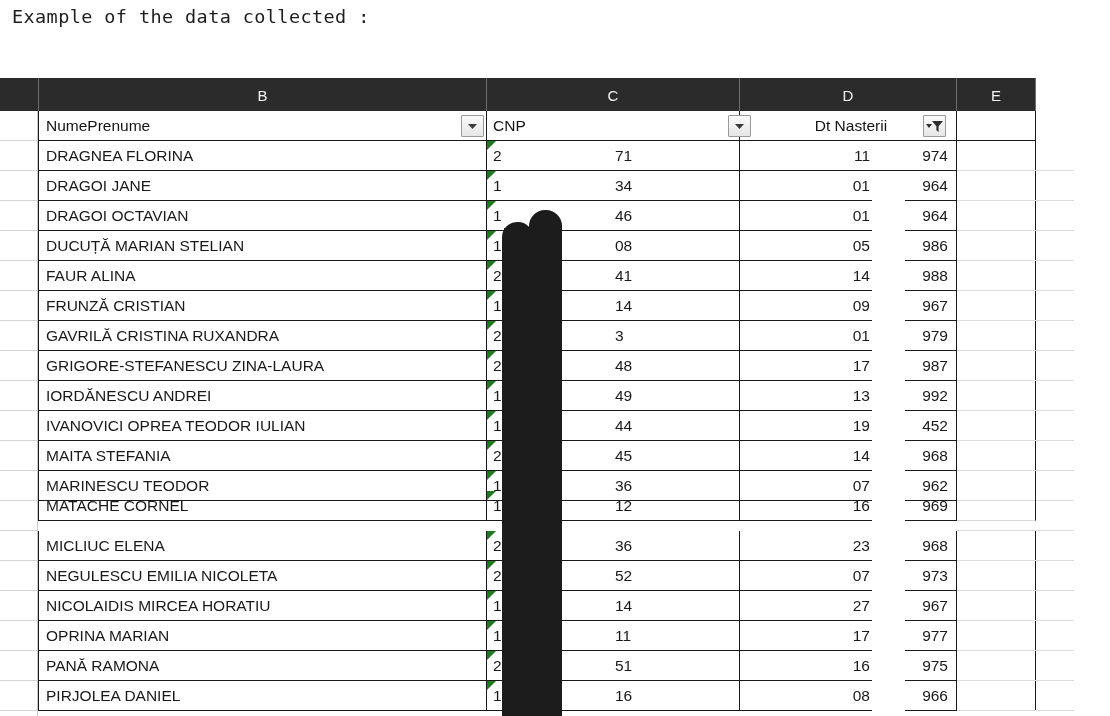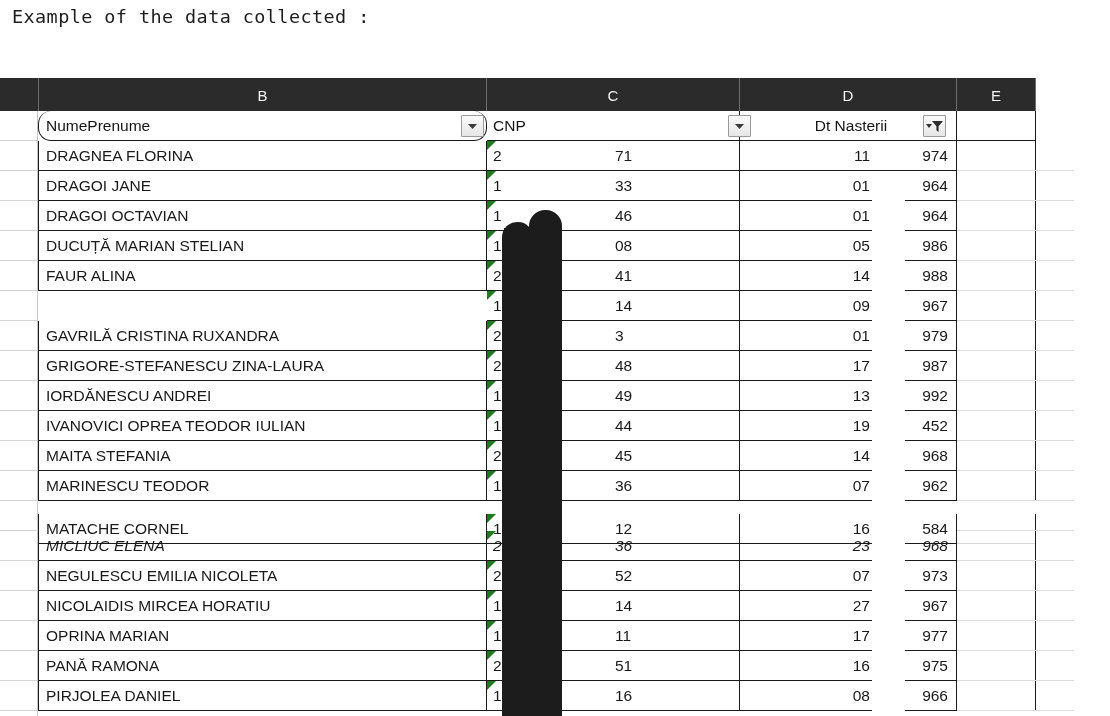--- a/index.html
+++ b/index.html
@@ -109,21 +109,21 @@
   .cD { left: 702px; width: 217px; padding-right: 8px; text-align: right; }
   .cE { left: 919px; width: 79px; }
 
   
   #hdrrow { top: 0; }
   #hdrrow .cell {
     font-size: 15.5px;
     color: #141414;
     border-bottom: 1px solid #1a1a1a;
   }
-  #hdrrow .cB { border-left: 1px solid #1a1a1a; border-right: 1px solid #1a1a1a; border-radius: 13px; }
+  #hdrrow .cB { border-left: 1px solid #1a1a1a; border-right: 1px solid #1a1a1a; }
   #hdrrow .cC { border-right: 1px solid #1a1a1a; }
   #hdrrow .cD { border-right: 1px solid #1a1a1a; text-align: center; padding-left: 6px; padding-right: 0; }
   #hdrrow .cE { border-right: 1px solid #1a1a1a; }
 
   
   .filterbtn {
     position: absolute;
     top: 4px;
     width: 23px;
     height: 22px;
@@ -267,21 +267,21 @@
           <span class="dt-right">974</span>
         </div>
         <div class="cell cE"></div>
       </div>
       <div class="lightline" style="top: 59px;"></div>
       <div class="row drow" style="top: 60px;">
         <div class="cell cB"><span>DRAGOI JANE</span></div>
         <div class="cell cC">
           <span class="errtri"></span>
           <span class="cnp-lead">1</span>
-          <span class="cnp-tail">33</span>
+          <span class="cnp-tail">34</span>
         </div>
         <div class="cell cD">
           <span class="dt-left">01</span>
           <span class="dt-right">964</span>
         </div>
         <div class="cell cE"></div>
       </div>
       <div class="lightline" style="top: 89px;"></div>
       <div class="row drow" style="top: 90px;">
         <div class="cell cB"><span>DRAGOI OCTAVIAN</span></div>
@@ -319,20 +319,21 @@
           <span class="cnp-tail">41</span>
         </div>
         <div class="cell cD">
           <span class="dt-left">14</span>
           <span class="dt-right">988</span>
         </div>
         <div class="cell cE"></div>
       </div>
       <div class="lightline" style="top: 179px;"></div>
       <div class="row drow" style="top: 180px;">
+        <div class="cell cB"><span>FRUNZĂ CRISTIAN</span></div>
         <div class="cell cC">
           <span class="errtri"></span>
           <span class="cnp-lead">1</span>
           <span class="cnp-tail">14</span>
         </div>
         <div class="cell cD">
           <span class="dt-left">09</span>
           <span class="dt-right">967</span>
         </div>
         <div class="cell cE"></div>
@@ -415,35 +416,35 @@
           <span class="cnp-lead">1</span>
           <span class="cnp-tail">36</span>
         </div>
         <div class="cell cD">
           <span class="dt-left">07</span>
           <span class="dt-right">962</span>
         </div>
         <div class="cell cE"></div>
       </div>
       <div class="lightline" style="top: 389px;"></div>
-      <div class="row drow" style="top: 403px;">
+      <div class="row drow" style="top: 380px;">
         <div class="cell cB"><span>MATACHE CORNEL</span></div>
         <div class="cell cC">
           <span class="errtri"></span>
           <span class="cnp-lead">1</span>
           <span class="cnp-tail">12</span>
         </div>
         <div class="cell cD">
           <span class="dt-left">16</span>
-          <span class="dt-right">584</span>
+          <span class="dt-right">969</span>
         </div>
         <div class="cell cE"></div>
       </div>
       <div class="lightline" style="top: 419px;"></div>
-      <div class="row drow" style="top: 420px; font-style: italic;">
+      <div class="row drow" style="top: 420px;">
         <div class="cell cB"><span>MICLIUC ELENA</span></div>
         <div class="cell cC">
           <span class="errtri"></span>
           <span class="cnp-lead">2</span>
           <span class="cnp-tail">36</span>
         </div>
         <div class="cell cD">
           <span class="dt-left">23</span>
           <span class="dt-right">968</span>
         </div>

